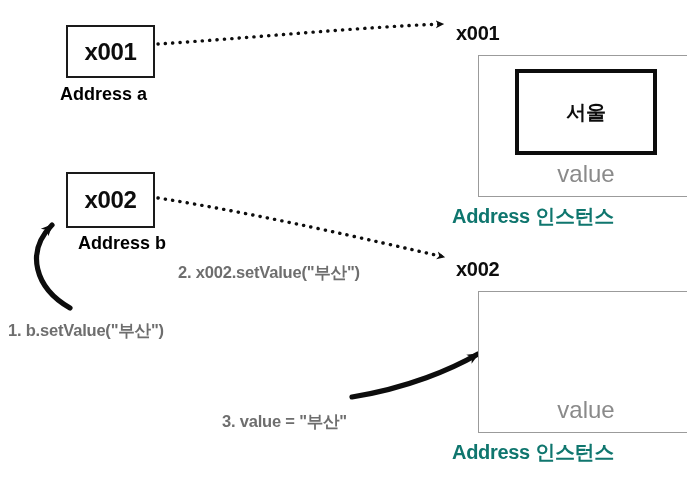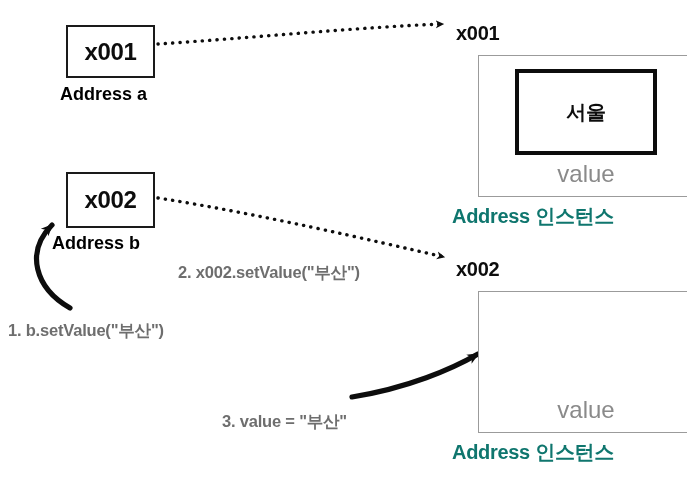--- a/index.html
+++ b/index.html
@@ -132,21 +132,21 @@
   </svg>
 
   <div class="var-box" style="left:66px; top:25px; width:89px; height:53px;">
     <span class="var-box-label">x001</span>
   </div>
   <div class="var-sub" style="left:60px; top:84px;">Address a</div>
 
   <div class="var-box" style="left:66px; top:172px; width:89px; height:56px;">
     <span class="var-box-label">x002</span>
   </div>
-  <div class="var-sub" style="left:52px; top:233px;">Address b</div>
+  <div class="var-sub" style="left:78px; top:233px;">Address b</div>
 
   <div class="inst-title" style="left:456px; top:22px;">x001</div>
 
   <div class="inst-outer" style="left:454px; top:55px; width:216px; height:142px;">
     <div class="inst-inner" style="left:36px; top:13px; width:142px; height:86px;">
       <span class="inst-inner-text">서울</span>
     </div>
     <div class="inst-value-label" style="left:0px; top:104px;">value</div>
   </div>
 

